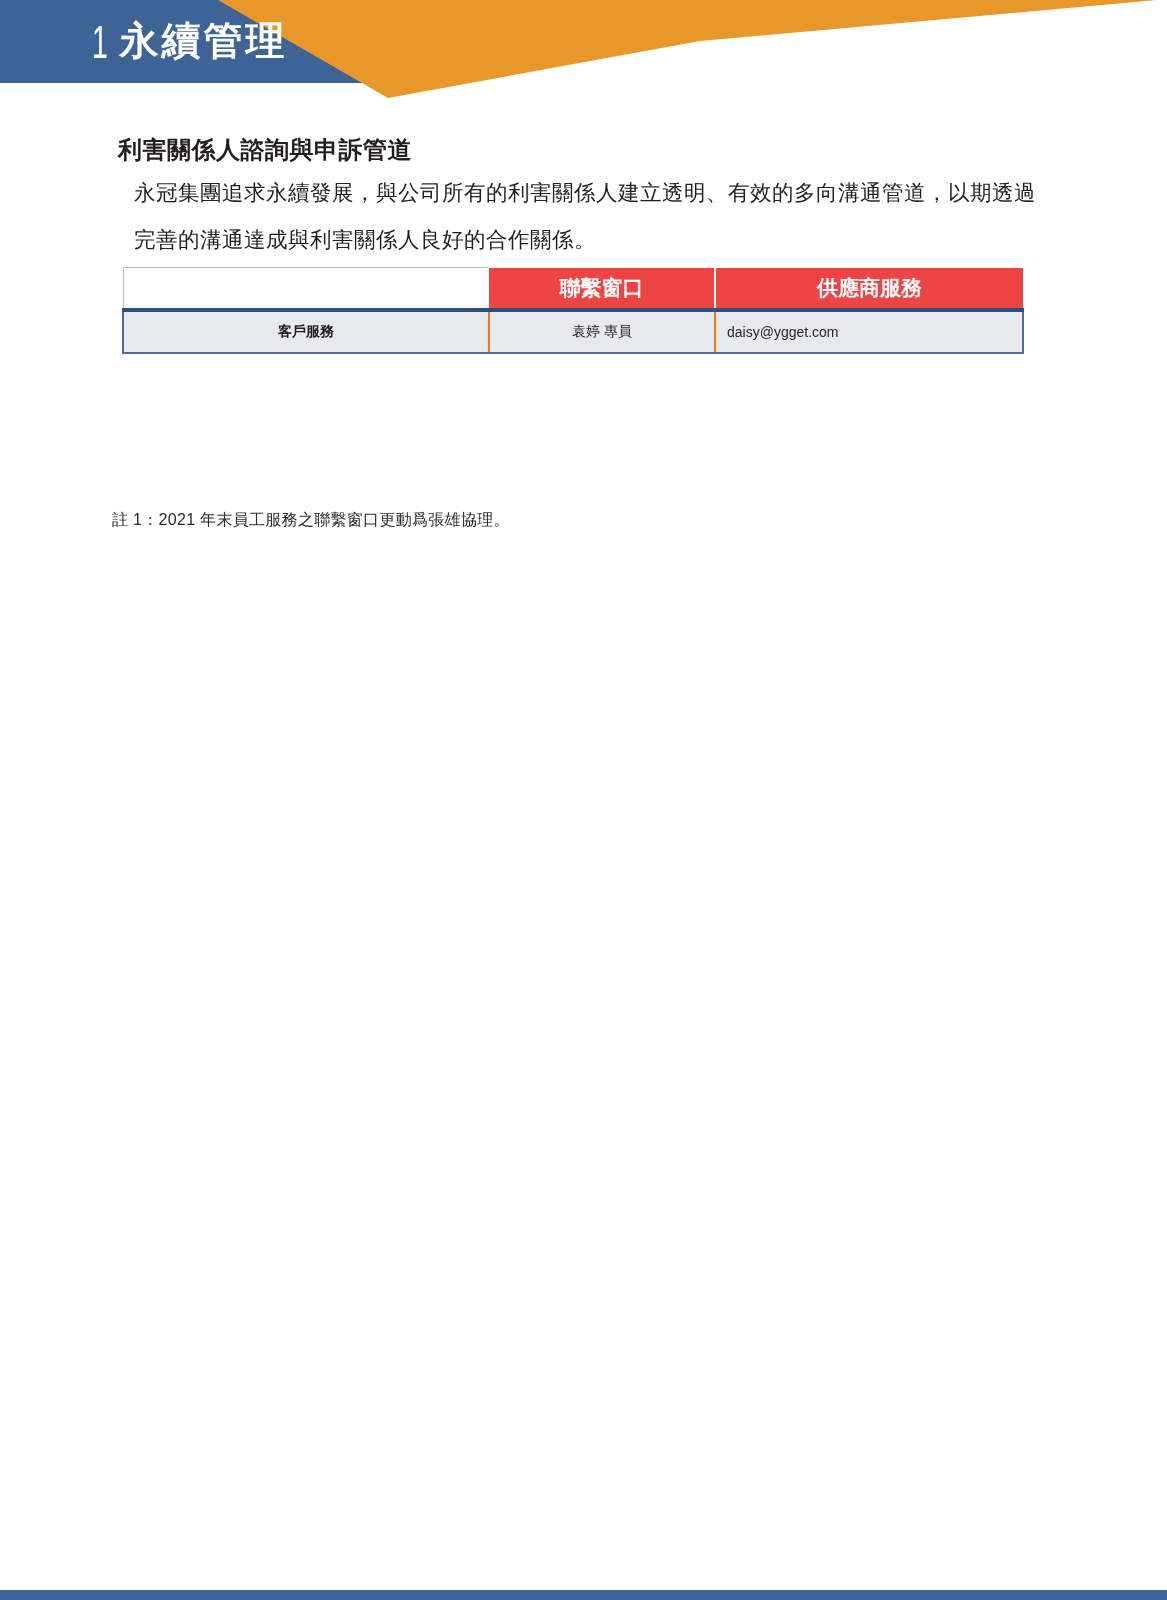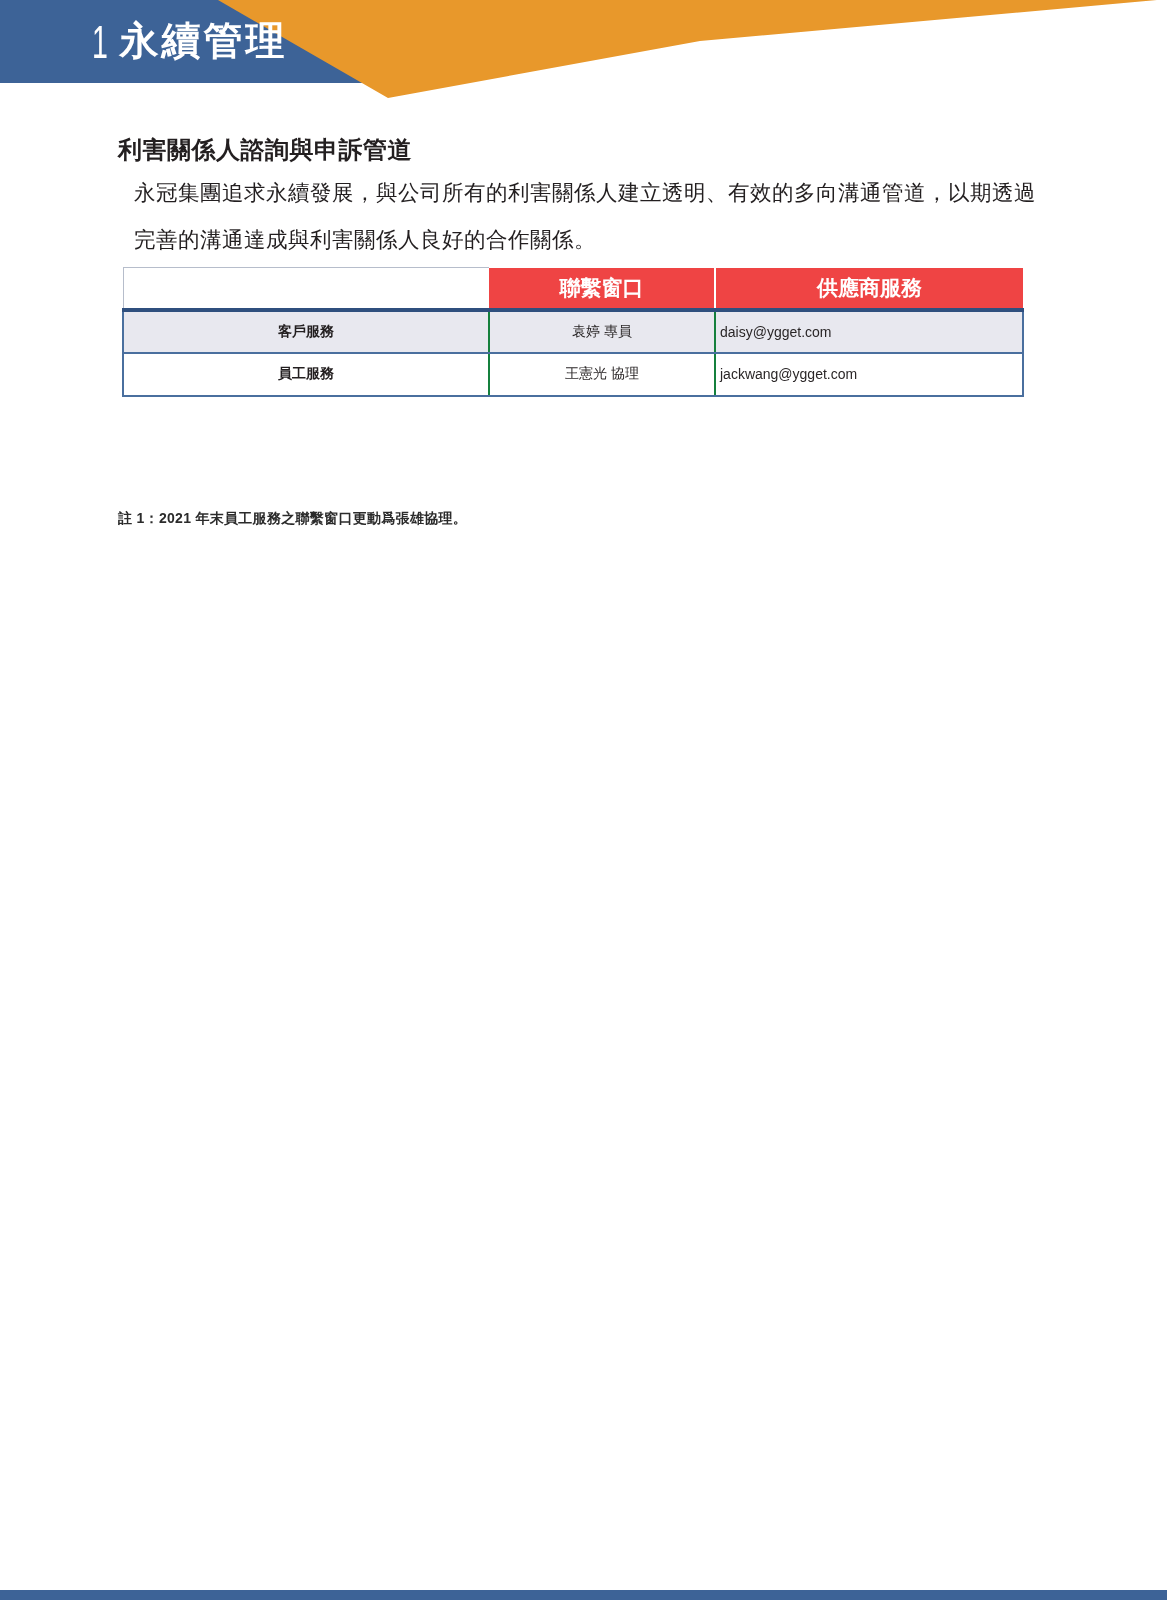--- a/index.html
+++ b/index.html
@@ -82,32 +82,32 @@
   .contact-table th.col-contact { border-right: 2px solid #ffffff; }
 
   .contact-table td {
     height: 43px;
     font-size: 14px;
     border-bottom: 2px solid #4a6f9e;
     vertical-align: middle;
   }
   .contact-table tbody tr td:first-child { border-left: 2px solid #4a6f9e; }
   .contact-table tbody tr td:last-child  { border-right: 2px solid #4a6f9e; }
-  .contact-table tbody td + td { border-left: 2px solid #15803d; }
+  .contact-table tbody td + td { border-left: 2px solid #f97316; }
   .contact-table tbody tr:nth-child(odd) td { background: #e8e8ef; }
   .contact-table tbody tr:nth-child(even) td { background: #ffffff; }
 
   td.cell-service { font-weight: 700; text-align: center; color: #231f20; }
   td.cell-contact { text-align: center; color: #2a2627; }
-  td.cell-email   { text-align: left; padding-left: 4px; color: #2a2627; }
+  td.cell-email   { text-align: left; padding-left: 11px; color: #2a2627; }
 
   
   .table-note {
-    position: absolute; left: 118px; top: 510px;
-    font-size: 14px; color: #2b2b2b; letter-spacing: 0.3px; font-weight: bold;
+    position: absolute; left: 112px; top: 510px;
+    font-size: 16px; color: #2b2b2b; letter-spacing: 0.3px;
   }
 
   
   .footer-bar {
     position: absolute; left: 0; bottom: 0;
     width: 1167px; height: 10px;
     background: #3d6397;
   }
 </style>
 </head>
@@ -138,23 +138,18 @@
       <th class="col-contact">聯繫窗口</th>
       <th class="col-email">供應商服務</th>
     </tr>
   </thead>
   <tbody>
     <tr>
       <td class="cell-service">客戶服務</td>
       <td class="cell-contact">袁婷 專員</td>
       <td class="cell-email">daisy@ygget.com</td>
     </tr>
-    <tr>
-      <td class="cell-service">員工服務</td>
-      <td class="cell-contact">王憲光 協理</td>
-      <td class="cell-email">jackwang@ygget.com</td>
-    </tr>
   </tbody>
 </table>
 
 <div class="table-note">註 1：2021 年末員工服務之聯繫窗口更動爲張雄協理。</div>
 
 <div class="footer-bar"></div>
 
 </body></html>

